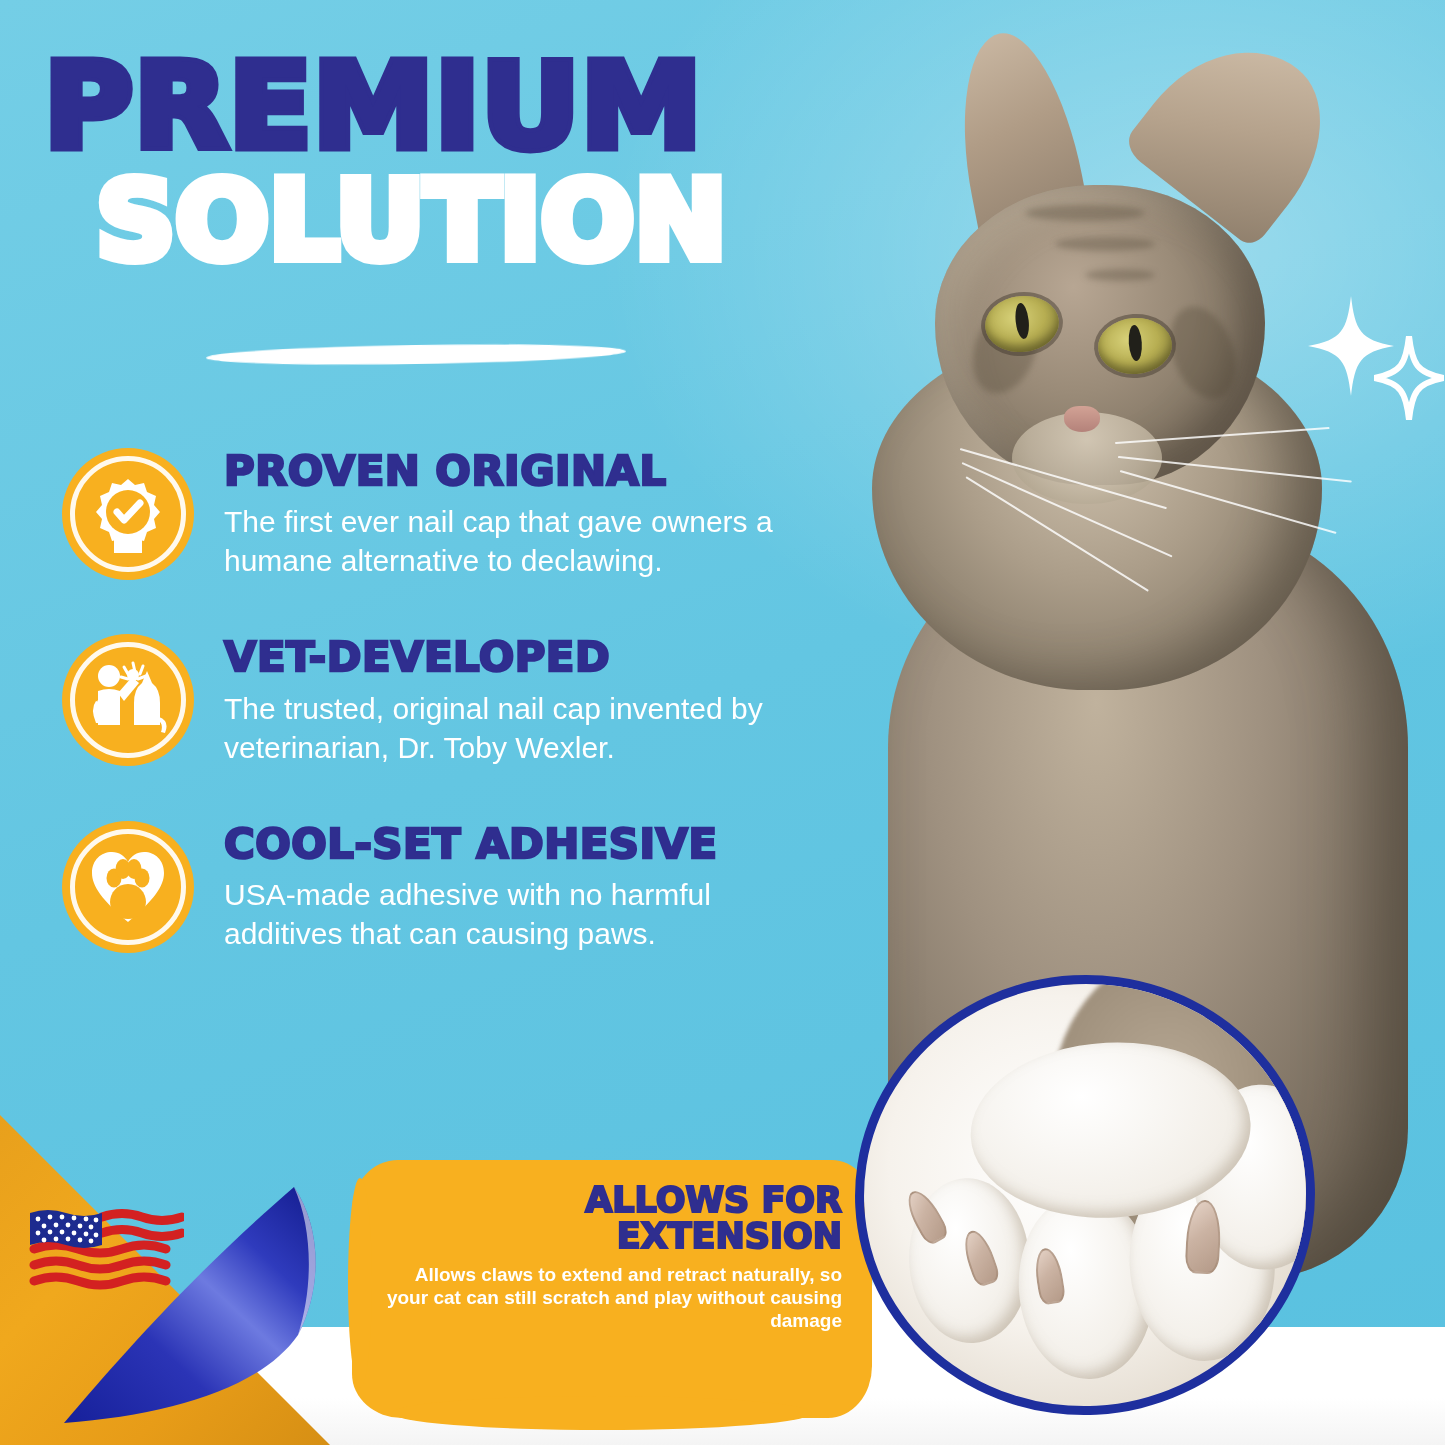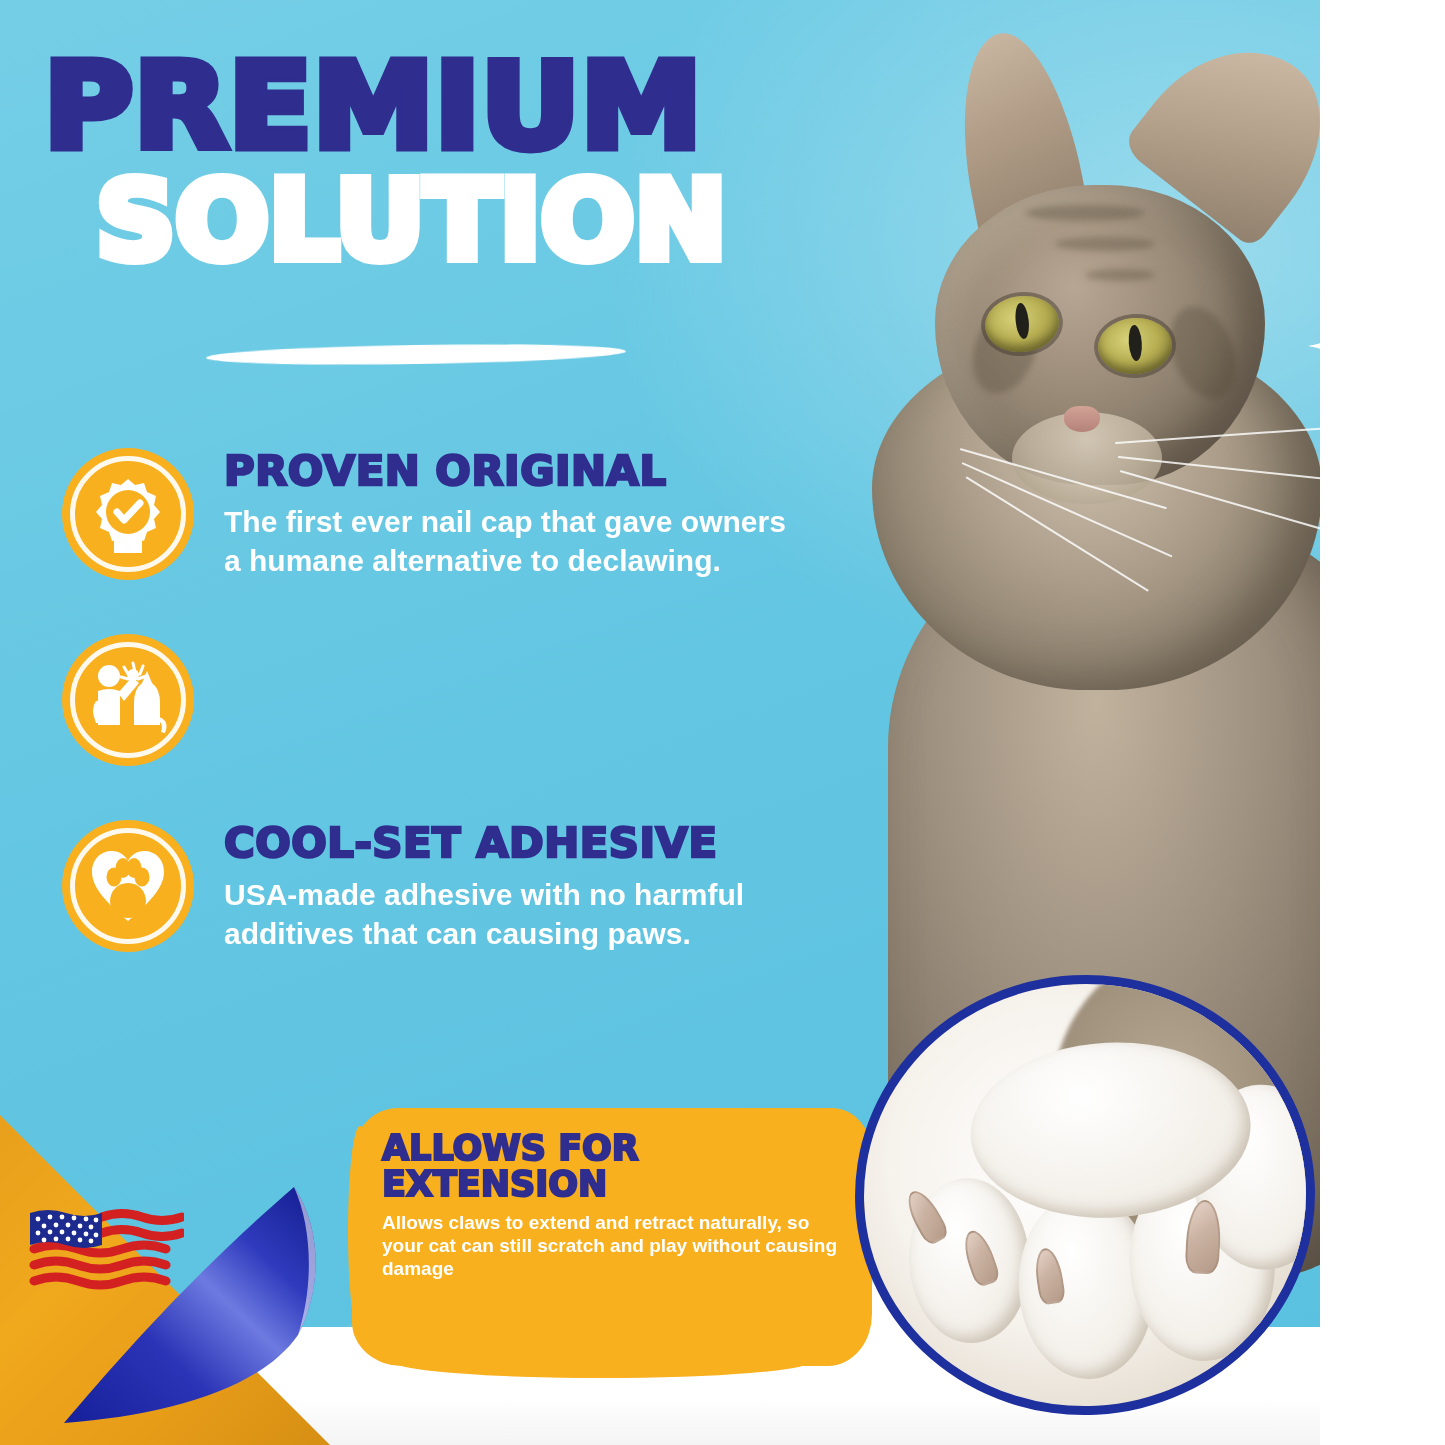--- a/index.html
+++ b/index.html
@@ -6,21 +6,21 @@
 
   html, body {
     width: 1445px;
     height: 1445px;
     overflow: hidden;
     font-family: "Liberation Sans", sans-serif;
   }
 
   #poster {
     position: relative;
-    width: 1320px;
+    width: 1445px;
     height: 1445px;
     background: #6ecbe4;
     background-image:
       radial-gradient(ellipse 820px 620px at 1190px 250px, rgba(255,255,255,0.34) 0%, rgba(255,255,255,0.12) 45%, rgba(255,255,255,0) 72%),
       linear-gradient(160deg, #74cee6 0%, #63c6e2 48%, #59c1e0 100%);
     overflow: hidden;
   }
 
   
   .floor {
@@ -203,36 +203,36 @@
     letter-spacing: 0.5px;
     color: #2f2e8f;
     -webkit-text-stroke: 2.5px #2f2e8f;
     paint-order: stroke fill;
     margin-bottom: 9px;
     transform: scaleX(1.02);
     transform-origin: left center;
   }
   .feat-desc {
     font-family: "Liberation Sans", sans-serif;
-    font-weight: 700;
+    font-weight: 400;
     font-size: 30px;
     line-height: 1.30;
     color: #ffffff;
     max-width: 580px;
   }
 
   
   .callout {
     position: absolute;
-    left: 352px; top: 1108px;
+    left: 352px; top: 1160px;
     width: 520px; height: 258px;
     background: #f8b01f;
     border-radius: 46px 40px 44px 50px / 50px 46px 52px 44px;
     padding: 22px 30px 16px 30px;
-    text-align: left;
+    text-align: right;
     z-index: 5;
   }
   .callout::before {
     content: "";
     position: absolute;
     left: -4px; top: 18px;
     width: 24px; height: 210px;
     background: #f8b01f;
     border-radius: 50%;
   }
@@ -415,20 +415,24 @@
             <circle cx="45" cy="14" r="6"></circle>
             <path d="M8 40 q-6 8 0 22 l5 0 q-4 -12 0 -20 Z"></path>
             <path d="M45 2 l2 9 M55 5 l-3 8 M36 6 l4 7 M58 15 l-8 3 M33 16 l7 2" stroke="#ffffff" stroke-width="3" stroke-linecap="round" fill="none"></path>
             <path d="M54 22 l5 -12 l5 12 q8 6 8 20 l0 22 l-26 0 l0 -22 q0 -14 8 -20 Z"></path>
             <path d="M71 56 q11 4 6 16 l-4 -1 q3 -9 -4 -12 Z"></path>
             <rect x="17" y="37" width="5" height="15" rx="1.5"></rect>
             <rect x="12" y="42" width="15" height="5" rx="1.5"></rect>
             <path d="M13 36 q-5 8 0 13 q4 3 6 -1" fill="none" stroke="#ffffff" stroke-width="3"></path>
           </g>
         </svg>
+      </div>
+      <div class="feat-text">
+        <div class="feat-title">VET-DEVELOPED</div>
+        <div class="feat-desc">The trusted, original nail cap invented by veterinarian, Dr. Toby Wexler.</div>
       </div>
     </div>
 
     <div class="feature">
       <div class="feat-icon">
         <svg width="80" height="78" viewBox="0 0 80 78">
           <path d="M40 74 C14 52 4 38 4 25 C4 12 13 4 24 4 C31 4 37 8 40 14 C43 8 49 4 56 4 C67 4 76 12 76 25 C76 38 66 52 40 74 Z" fill="#ffffff"></path>
           <g fill="#f8b01f">
             <ellipse cx="26" cy="30" rx="7.5" ry="9.5"></ellipse>
             <ellipse cx="54" cy="30" rx="7.5" ry="9.5"></ellipse>

